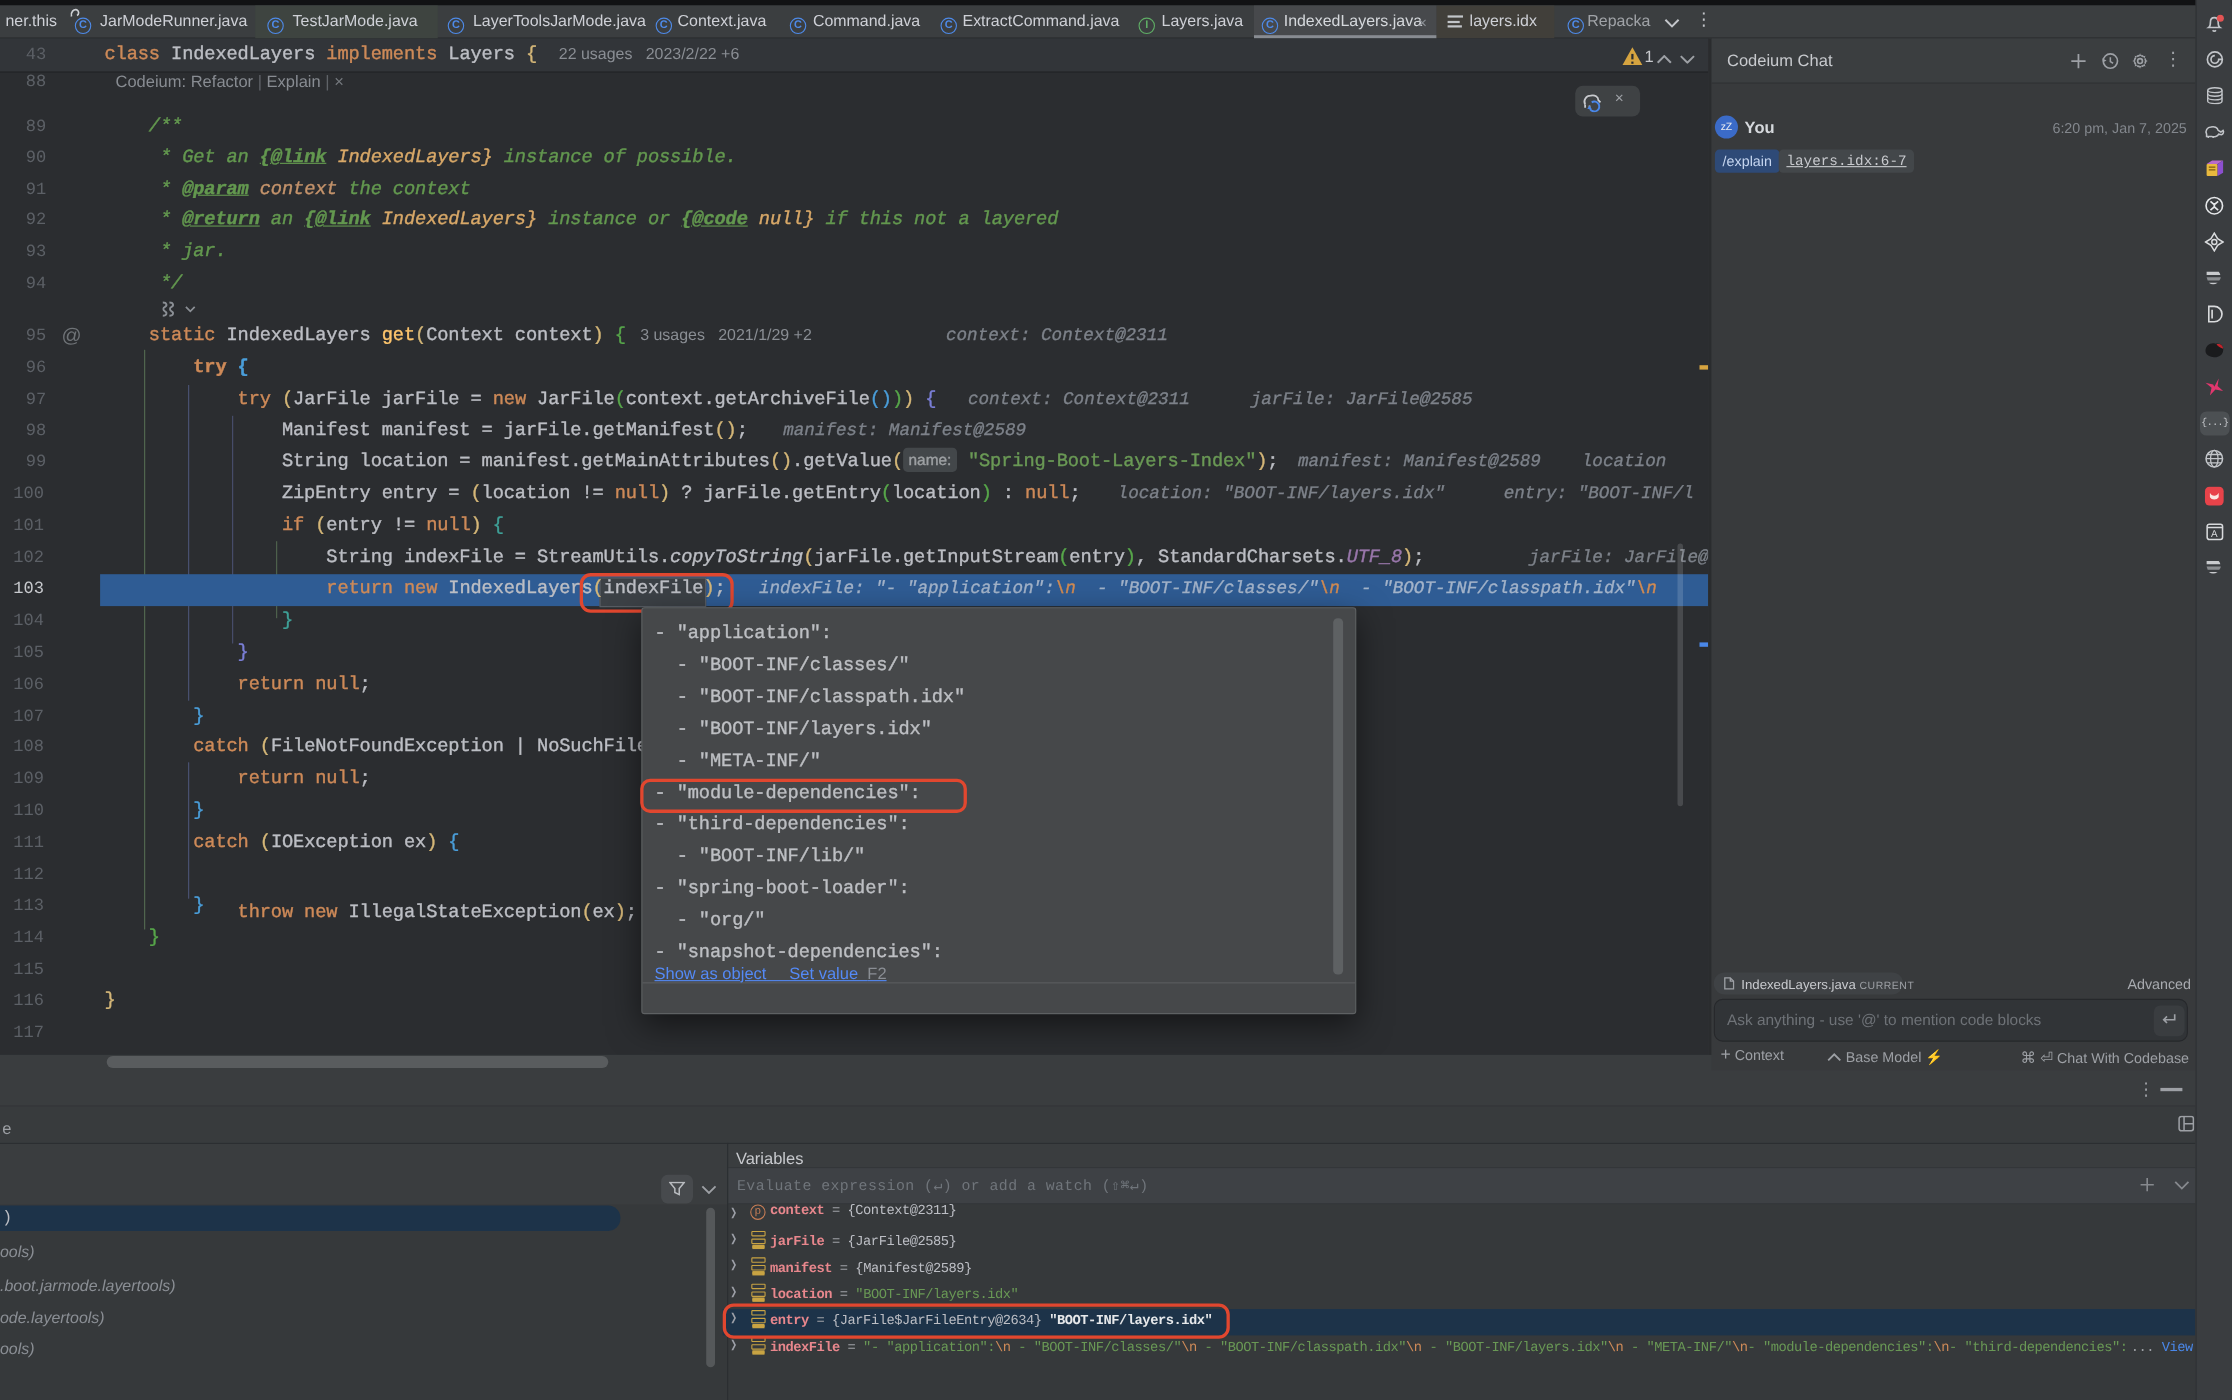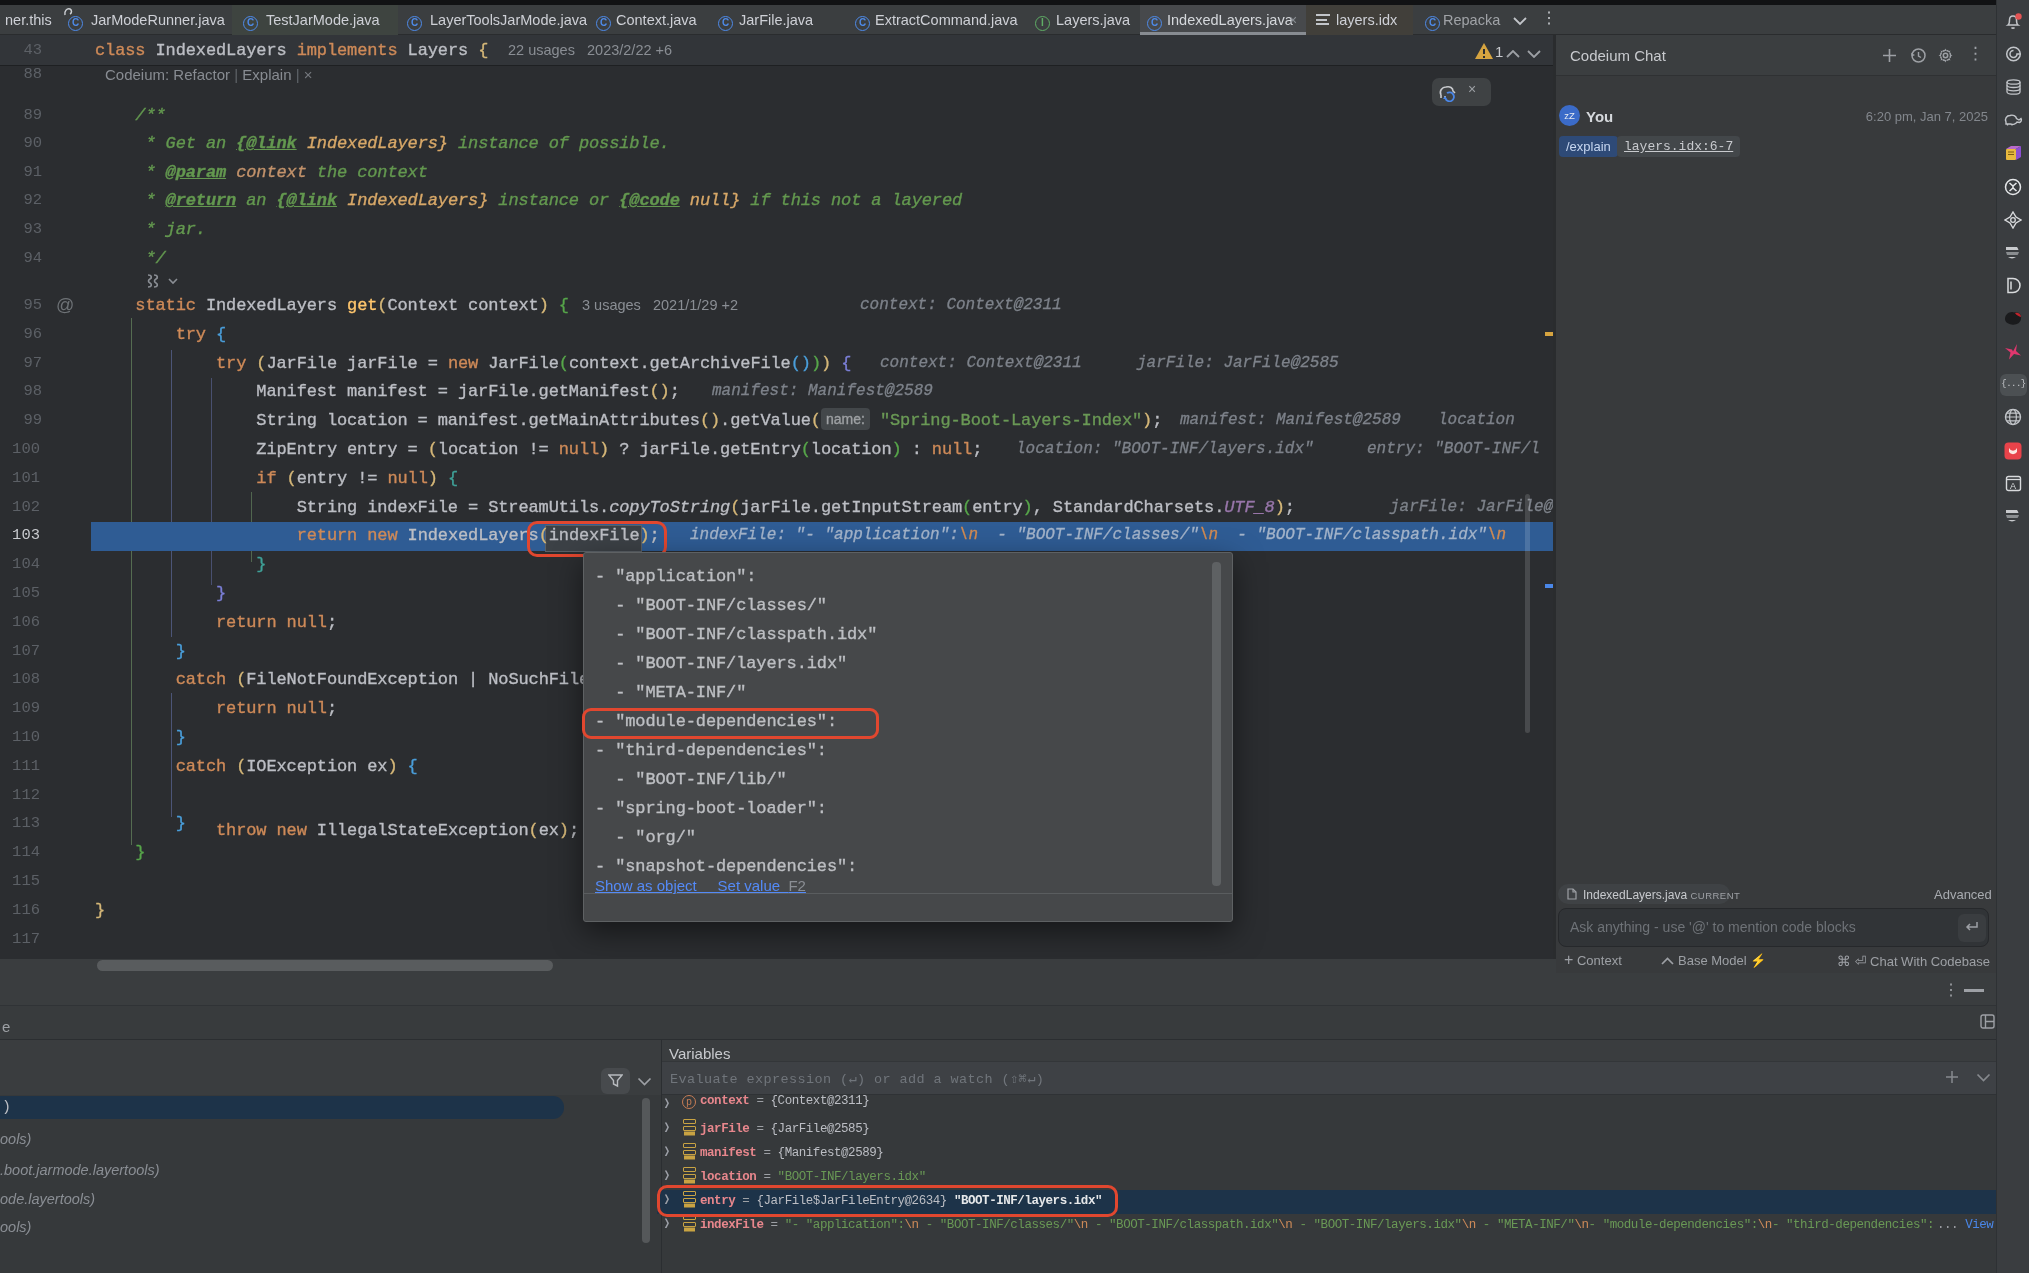--- a/index.html
+++ b/index.html
@@ -66,21 +66,21 @@
   <div class="abs" style="left:243px;top:7px;"><span class="cicon">C</span></div>
   <div class="abs tabtxt" style="left:266px;top:7px;">TestJarMode.java</div>
 
   <div class="abs" style="left:407px;top:7px;"><span class="cicon">C</span></div>
   <div class="abs tabtxt" style="left:430px;top:7px;">LayerToolsJarMode.java</div>
 
   <div class="abs" style="left:596px;top:7px;"><span class="cicon">C</span></div>
   <div class="abs tabtxt" style="left:616px;top:7px;">Context.java</div>
 
   <div class="abs" style="left:718px;top:7px;"><span class="cicon">C</span></div>
-  <div class="abs tabtxt" style="left:739px;top:7px;">JarFile.java</div>
+  <div class="abs tabtxt" style="left:739px;top:7px;">Command.java</div>
 
   <div class="abs" style="left:855px;top:7px;"><span class="cicon">C</span></div>
   <div class="abs tabtxt" style="left:875px;top:7px;">ExtractCommand.java</div>
 
   <div class="abs" style="left:1035px;top:7px;"><span class="cicon" style="border-color:#5FAD65;color:#5FAD65;">I</span></div>
   <div class="abs tabtxt" style="left:1056px;top:7px;">Layers.java</div>
 
   <div class="abs" style="left:1147px;top:7px;"><span class="cicon">C</span></div>
   <div class="abs tabtxt" style="left:1167px;top:7px;color:#D5D8DC;">IndexedLayers.java</div>
   <div class="abs" style="left:1289px;top:7px;color:#8A8E94;font-size:14px;">×</div>
@@ -152,21 +152,21 @@
     <path d="M24 6 L28 10 L32 6" stroke="#8A8E94" stroke-width="1.6" fill="none"></path>
   </svg>
 
   <div class="cl" style="top:65.5px;"><span class="doc">    /**</span></div>
   <div class="cl" style="top:94.1px;"><span class="doc">     * Get an </span><span class="docb">{@link</span><span class="docv"> IndexedLayers}</span><span class="doc"> instance of possible.</span></div>
   <div class="cl" style="top:122.8px;"><span class="doc">     * </span><span class="docb">@param</span><span style="color:#C4936B;font-style:italic;"> context</span><span class="doc"> the context</span></div>
   <div class="cl" style="top:151.4px;"><span class="doc">     * </span><span class="docb">@return</span><span class="doc"> an </span><span class="docb">{@link</span><span class="docv"> IndexedLayers}</span><span class="doc"> instance or </span><span class="docb">{@code</span><span class="docv"> null}</span><span class="doc"> if this not a layered</span></div>
   <div class="cl" style="top:180.1px;"><span class="doc">     * jar.</span></div>
   <div class="cl" style="top:208.7px;"><span class="doc">     */</span></div>
   <div class="cl" style="top:256px;">    <span class="kw">static</span> IndexedLayers <span style="color:#FFC66D">get</span><span class="by">(</span>Context context<span class="by">)</span> <span class="bg2">{</span></div>
-  <div class="cl" style="top:284.8px;">        <span class="kw">try</span> <span class="bb">{</span></div>
+  <div class="cl" style="top:284.8px;font-weight:bold;">        <span class="kw">try</span> <span class="bb">{</span></div>
   <div class="cl" style="top:313.6px;">            <span class="kw">try</span> <span class="by">(</span>JarFile jarFile = <span class="kw">new</span> JarFile<span class="bg2">(</span>context.getArchiveFile<span class="bb">()</span><span class="bg2">)</span><span class="by">)</span> <span class="bp">{</span></div>
   <div class="cl" style="top:342.4px;">                Manifest manifest = jarFile.getManifest<span class="by">()</span>;</div>
   <div class="cl" style="top:371.2px;">                String location = manifest.getMainAttributes<span class="by">()</span>.getValue<span class="by">(</span><span style="display:inline-block;background:#43474A;border-radius:4px;color:#9DA0A3;font-size:14px;letter-spacing:0;height:22px;line-height:22px;padding:0 5px;vertical-align:1px;font-family:'Liberation Sans',sans-serif;">name:</span> <span class="str">"Spring-Boot-Layers-Index"</span><span class="by">)</span>;</div>
   <div class="cl" style="top:400px;">                ZipEntry entry = <span class="by">(</span>location != <span class="kw">null</span><span class="by">)</span> ? jarFile.getEntry<span class="bg2">(</span>location<span class="bg2">)</span> : <span class="kw">null</span>;</div>
   <div class="cl" style="top:428.8px;">                <span class="kw">if</span> <span class="by">(</span>entry != <span class="kw">null</span><span class="by">)</span> <span class="bt">{</span></div>
   <div class="cl" style="top:457.6px;">                    String indexFile = StreamUtils.<span style="font-style:italic;">copyToString</span><span class="by">(</span>jarFile.getInputStream<span class="bg2">(</span>entry<span class="bg2">)</span>, StandardCharsets.<span style="font-style:italic;color:#9876AA;">UTF_8</span><span class="by">)</span>;</div>
 
   <div class="abs" style="left:545px;top:490px;width:97px;height:27px;background:#3C4146;border:1px solid #5A6066;"></div>
   <div class="cl" style="top:486.4px;">                    <span class="kw">return</span> <span class="kw">new</span> IndexedLayers<span class="by">(</span>indexFile<span class="by">)</span>;</div>
   <div class="cl" style="top:515.2px;">                <span class="bt">}</span></div>

